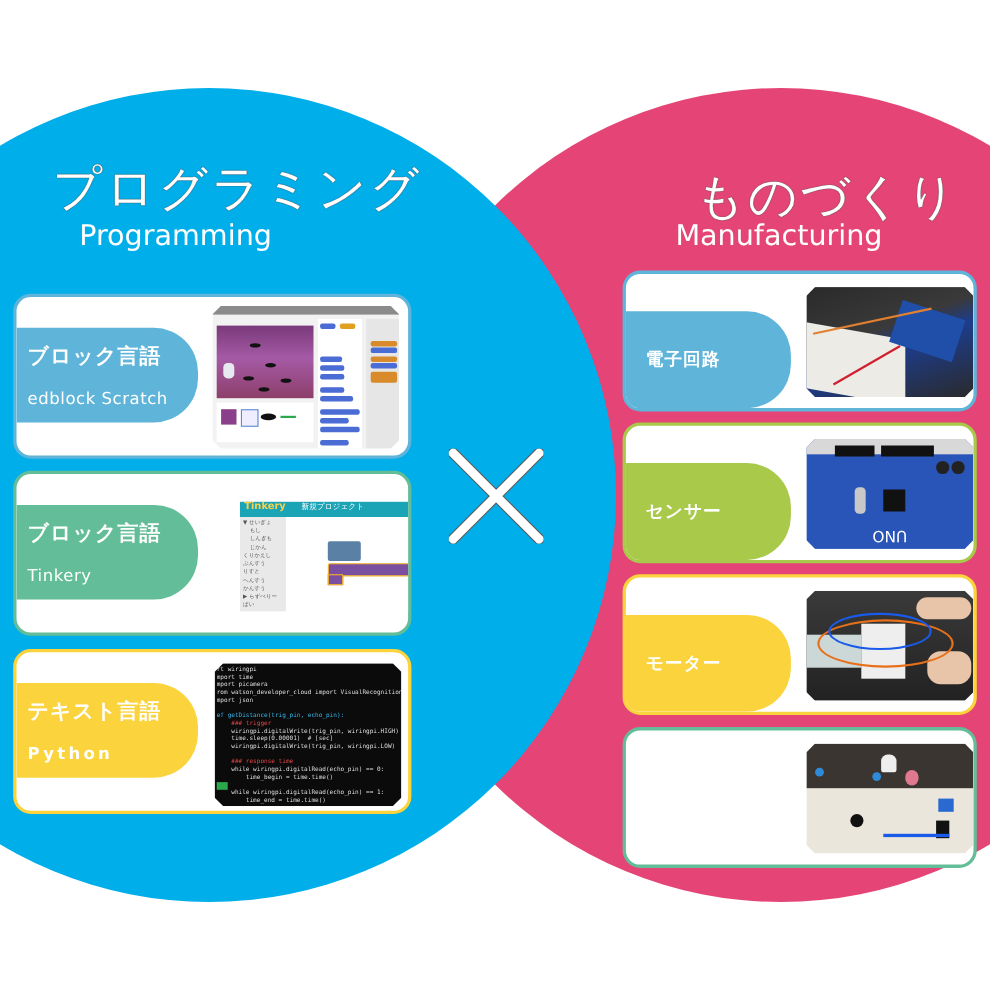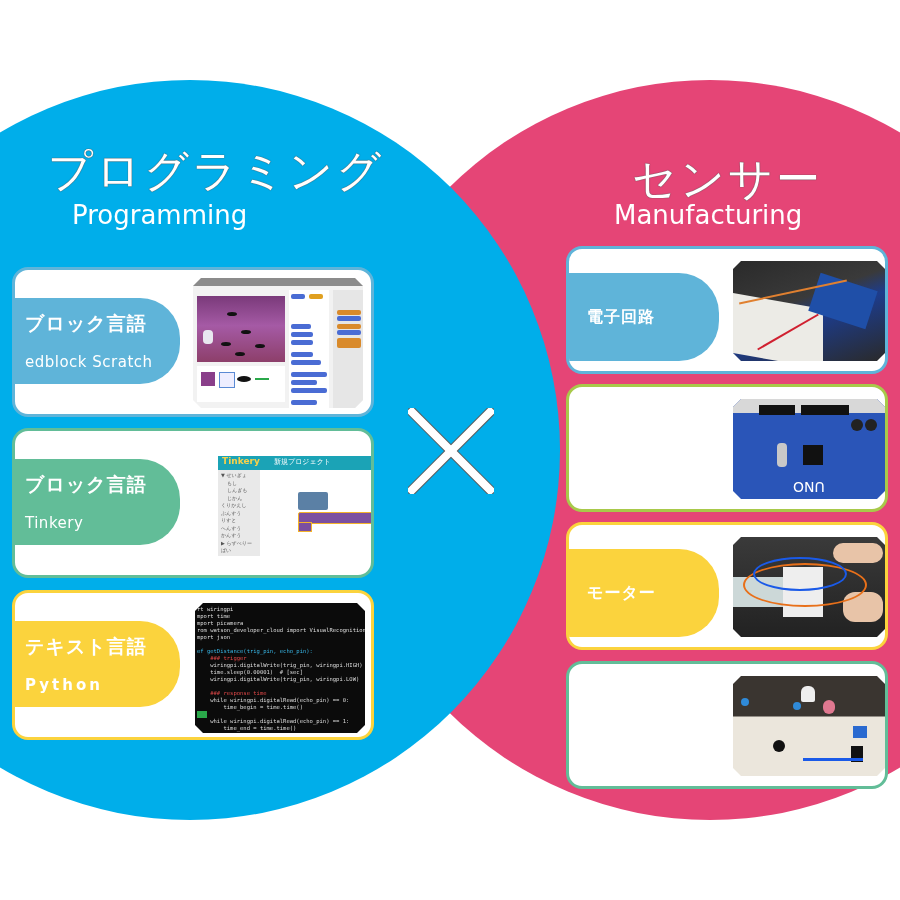--- a/index.html
+++ b/index.html
@@ -43,21 +43,21 @@
       position: absolute; overflow: hidden; box-sizing: border-box;
       clip-path: polygon(8px 0, calc(100% - 8px) 0, 100% 8px, 100% calc(100% - 8px), calc(100% - 8px) 100%, 8px 100%, 0 calc(100% - 8px), 0 8px);
     }
 
     
     .lcard { left: 12px; width: 362px; height: 150px; border: 3px solid; }
     .lcard .pill { top: 28px; width: 165px; height: 86px; padding-left: 10px; }
 
     
     .rcard { left: 566px; width: 322px; height: 128px; border: 3px solid; }
-    .rcard .pill { top: 24px; width: 150px; height: 88px; padding-left: 18px; }
+    .rcard .pill { top: 34px; width: 150px; height: 88px; padding-left: 18px; }
     .rcard .pill .jp { font-size: 16px; }
     .rcard .shot { left: 164px; top: 12px; width: 152px; height: 100px; }
 
     
     .scratch { background: #f2f2f2; }
     .scratch .topbar { position:absolute; left:0; top:0; right:0; height:8px; background:#8b8b8b; }
     .scratch .stage { position:absolute; left:4px; top:18px; width:88px; height:66px;
       background: linear-gradient(180deg,#7a3a7a 0%,#a55aa5 45%,#8d3f6a 100%); }
     .scratch .bat { position:absolute; width:10px; height:4px; background:#111; border-radius:50%; }
     .scratch .palette { position:absolute; left:96px; top:12px; width:40px; height:120px; background:#fff; }
@@ -86,21 +86,21 @@
   </style>
 </head>
 <body>
 
 <div class="circle pink"></div>
 <div class="circle blue front"></div>
 
 <div class="heading-jp" style="left:48px; top:142px;">プログラミング</div>
 <div class="heading-en" style="left:72px; top:200px;">Programming</div>
 
-<div class="heading-jp" style="left:632px; top:150px; z-index:3;">センサー</div>
+<div class="heading-jp" style="left:632px; top:150px; z-index:3;">ものづくり</div>
 <div class="heading-en" style="left:614px; top:200px; z-index:3;">Manufacturing</div>
 
 <div class="card lcard" style="top:267px; border-color:#5fb4d9;">
   <div class="pill" style="background:#5fb4d9;">
     <span class="jp">ブロック言語</span>
     <span class="en">edblock Scratch</span>
   </div>
   <div class="shot scratch" style="left:178px; top:8px; width:170px; height:130px;">
     <div class="topbar"></div>
     <div class="stage">
@@ -195,20 +195,23 @@
   </div>
   <div class="shot photo" style="background: linear-gradient(160deg,#2a2a2a 0%,#3a3a3a 40%,#1d3c8c 55%,#2a2a2a 100%);">
     <div style="position:absolute; left:0; top:40px; width:90px; height:60px; background:#ecebe6; transform:skewY(10deg);"></div>
     <div style="position:absolute; left:80px; top:20px; width:60px; height:40px; background:#1f4fa8; transform:rotate(18deg);"></div>
     <div style="position:absolute; left:5px; top:30px; width:110px; height:2px; background:#e08030; transform:rotate(-12deg);"></div>
     <div style="position:absolute; left:20px; top:70px; width:70px; height:2px; background:#d02030; transform:rotate(-30deg);"></div>
   </div>
 </div>
 
 <div class="card rcard" style="top:384px; border-color:#a8c94a;">
+  <div class="pill" style="background:#a8c94a;">
+    <span class="jp">センサー</span>
+  </div>
   <div class="shot photo" style="background:#2a55b8;">
     <div style="position:absolute; left:0; top:0; right:0; height:14px; background:#d8d8d8;"></div>
     <div style="position:absolute; left:26px; top:6px; width:36px; height:10px; background:#111;"></div>
     <div style="position:absolute; left:68px; top:6px; width:48px; height:10px; background:#111;"></div>
     <div style="position:absolute; left:70px; top:46px; width:20px; height:20px; background:#111;"></div>
     <div style="position:absolute; left:44px; top:44px; width:10px; height:24px; background:#c8c8c8; border-radius:4px;"></div>
     <div style="position:absolute; left:118px; top:20px; width:12px; height:12px; background:#222; border-radius:50%;"></div>
     <div style="position:absolute; left:132px; top:20px; width:12px; height:12px; background:#222; border-radius:50%;"></div>
     <div style="position:absolute; left:60px; top:80px; color:#fff; font-size:14px; transform:rotate(180deg);">UNO</div>
   </div>

